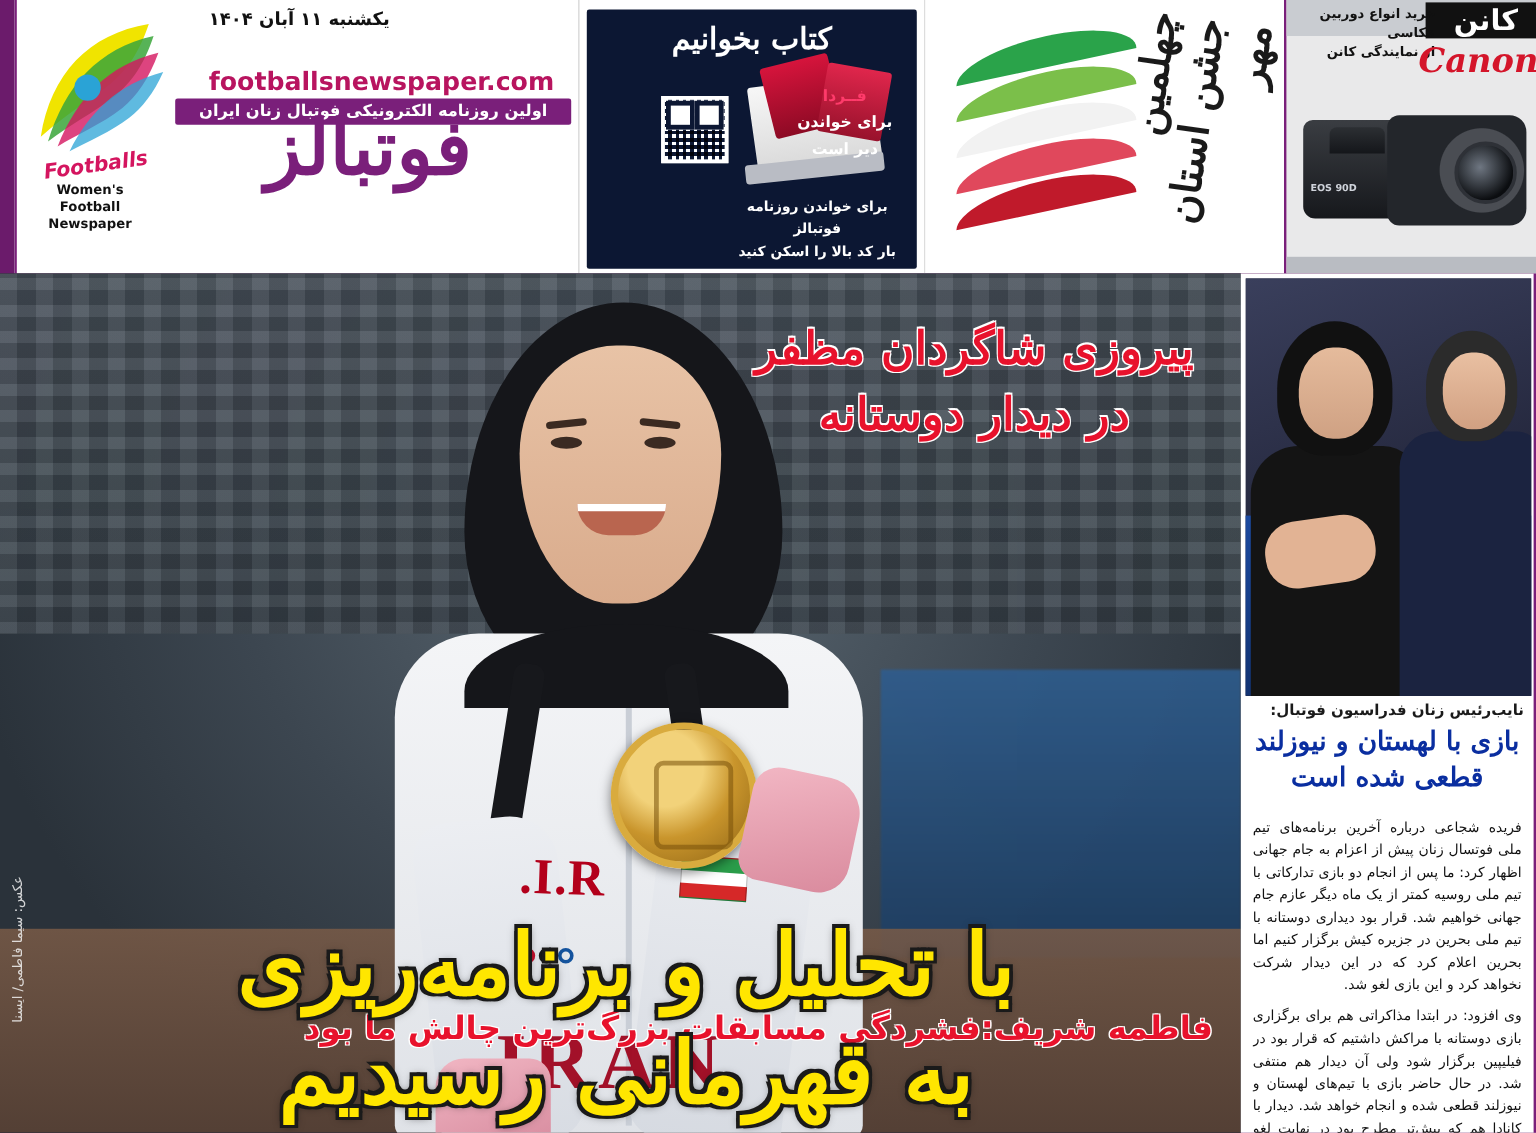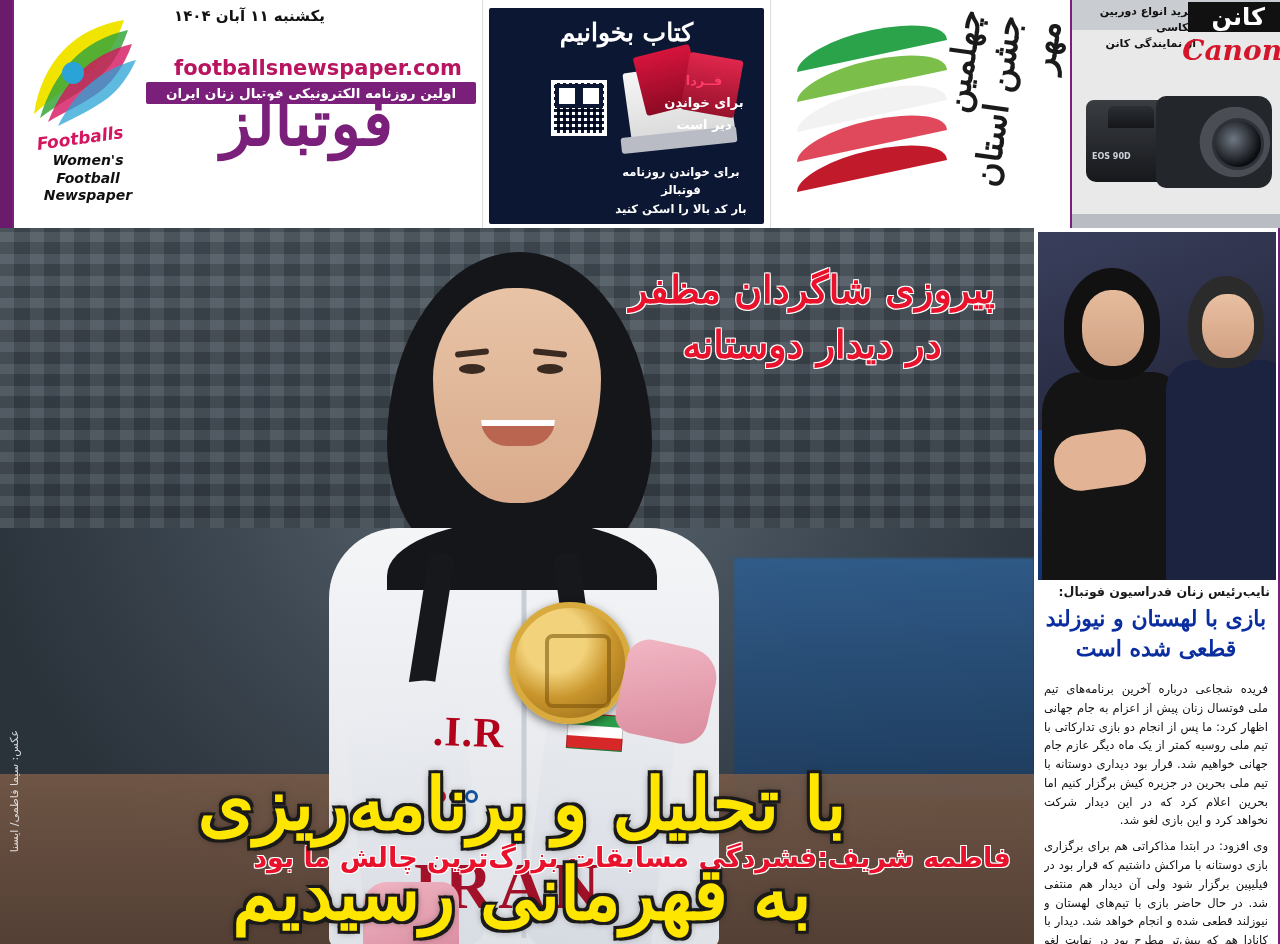--- a/index.html
+++ b/index.html
@@ -60,24 +60,23 @@
     position:absolute; left:42px; top:52px; width:22px; height:22px;
     background:#2aa3d6; border-radius:50%;
   }
   .logo-brand {
     position:absolute; left:4px; top:118px; width:112px;
     text-align:center; color:#d4155f;
     font-size:17px; font-weight:bold; font-style:italic;
     transform:rotate(-8deg);
   }
   .logo-sub {
-    position:absolute; left:14px; top:142px; width:108px;
-    text-align:center; color:#111; font-size:14px; font-weight:bold;
+    position:absolute; left:1px; top:142px; width:108px;
+    text-align:center; color:#111; font-size:11px; font-weight:bold;
     line-height:1.25;
-    font-style:italic;
   }
 
   
   .bookad {
     width:288px; height:228px; position:relative;
     background:#ffffff; border-left:1px solid #ddd;
     overflow:hidden;
   }
   .bookad-inner {
     position:absolute; inset:8px 6px 4px 6px;

